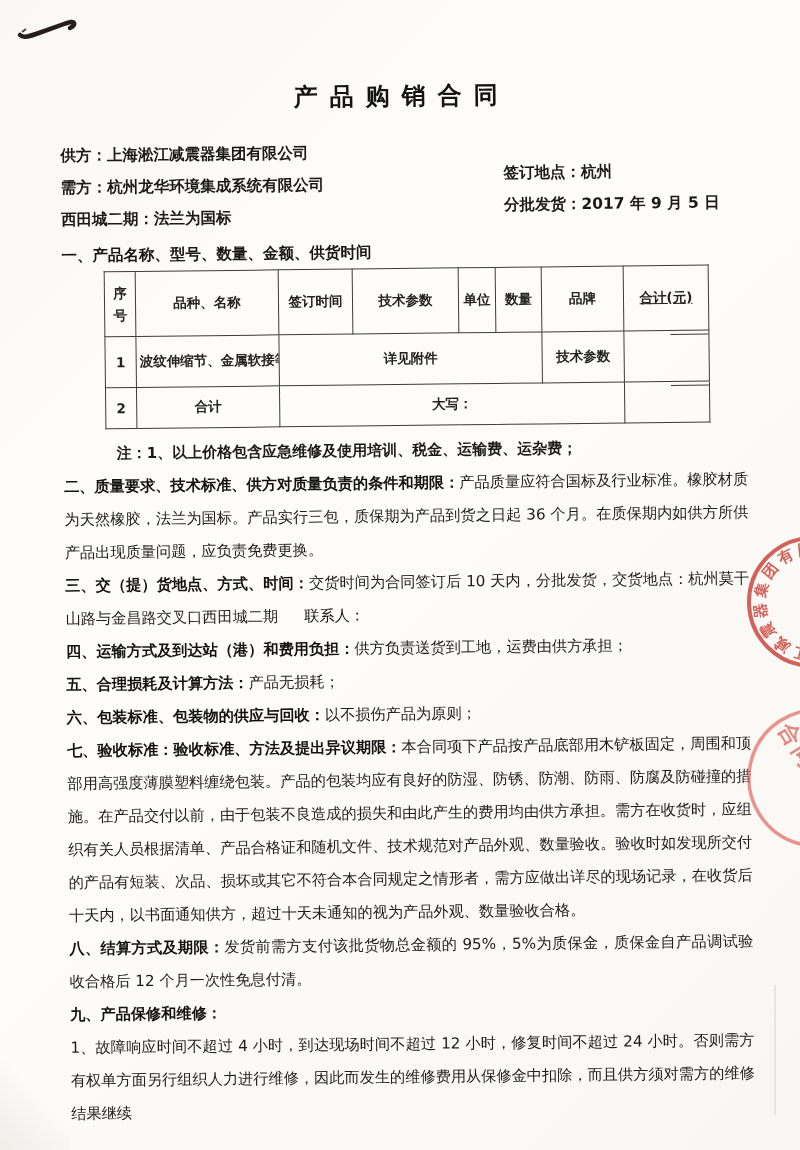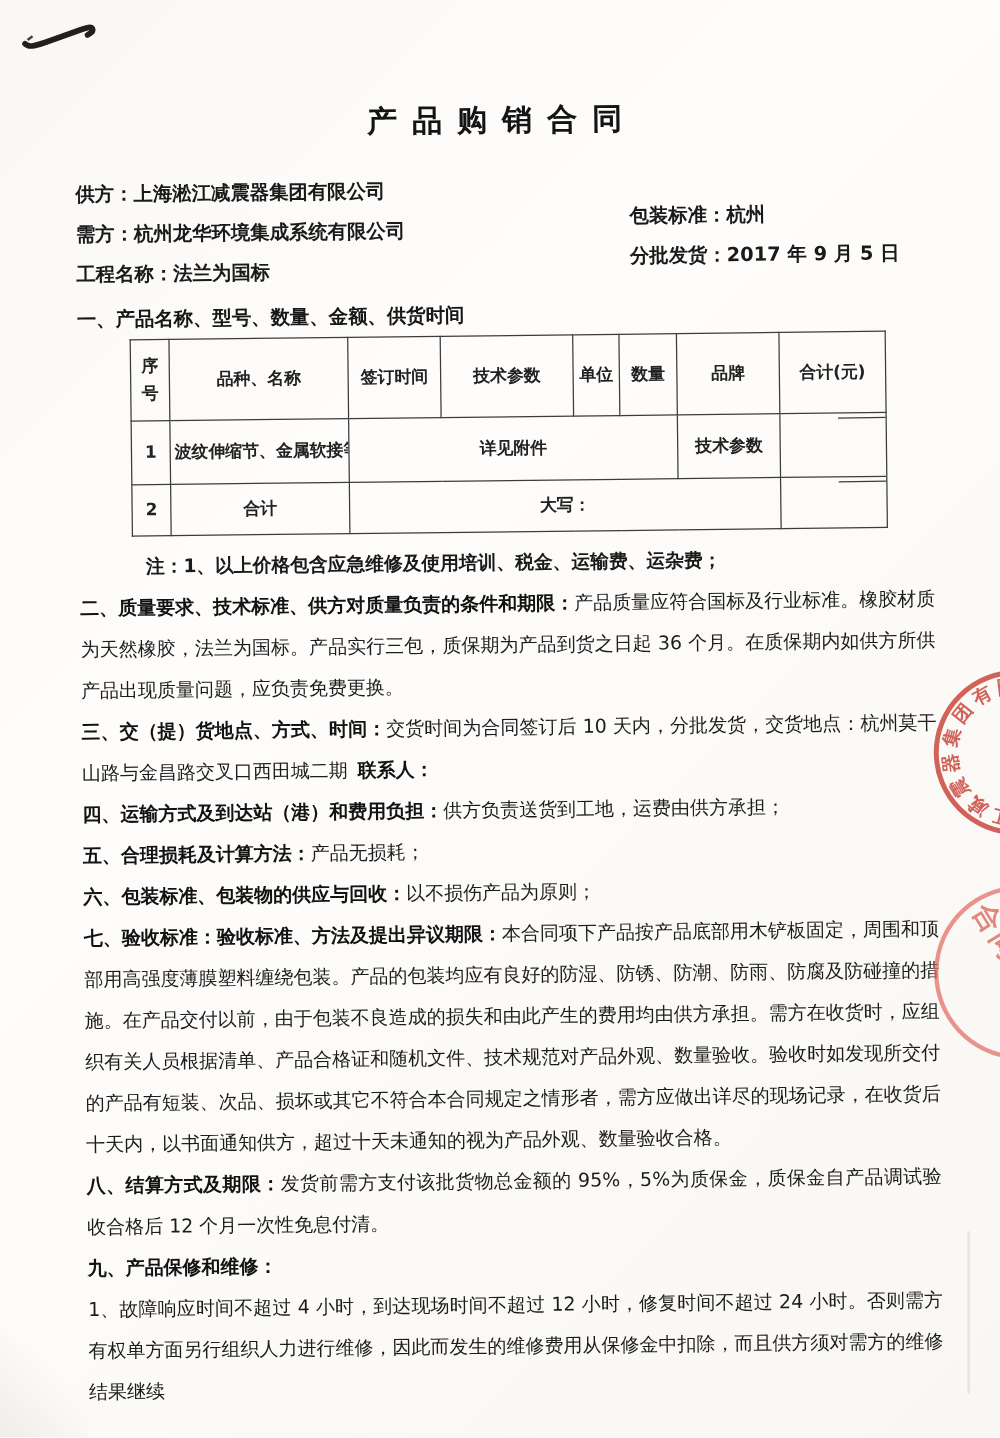--- a/index.html
+++ b/index.html
@@ -42,36 +42,36 @@
     padding:2px 3px;font-size:13.5px;color:#222;
     overflow:hidden;
   }
   table.items thead th{height:60px;font-weight:700;}
   th.seq-head{word-break:break-all;line-height:22px;padding:2px 6px;}
   tr.row1 td{height:46px;font-weight:600;}
   tr.row2 td{height:36px;font-weight:600;}
   td.name-cell{white-space:nowrap;font-size:13px;}
   td.daxie-cell{text-align:left;padding-left:8px;}
   
-  th.total-head{border-bottom:none;}
+  th.total-head{border-bottom:none;text-decoration:underline;}
   td.total-cell{position:relative;border-top:none;}
   tr.row1 td.total-cell{border-bottom:none;}
   .seg{position:absolute;height:0;border-top:1.6px solid #3c3c3c;}
   .seg-l{left:0;top:-1px;width:32%;}
   .seg-r{left:55%;top:3px;width:48%;}
   .note{
     margin:8px 0 0 53px;line-height:33px;font-size:15px;font-weight:700;
     font-family:"DejaVu Sans","Liberation Sans",sans-serif;color:#1a1a1a;
   }
   .para{
     margin:0;line-height:33px;font-size:15.2px;text-align:justify;color:#1c1c1c;
     font-family:"DejaVu Sans","Liberation Sans",sans-serif;font-weight:500;
   }
   .sec-label{font-weight:800;color:#121212;}
-  .contact-label{font-weight:700;color:#121212;padding-left:8px;}
+  .contact-label{font-weight:400;color:#121212;padding-left:26px;}
   
   .staple{position:absolute;left:12px;top:4px;}
   
   .seal{position:absolute;opacity:0.82;pointer-events:none;}
   .seal-company{left:725px;top:514px;}
   .seal-contract{left:725px;top:686px;opacity:0.7;}
   
   .edge-right{position:absolute;right:24px;top:985px;width:2px;height:130px;background:#d9d5ce;opacity:.55;}
   .corner-shade{position:absolute;left:0;bottom:0;width:70px;height:90px;
     background:linear-gradient(45deg,#e7e4de 0%,rgba(255,255,255,0) 60%);opacity:.6;}
@@ -91,25 +91,25 @@
     <h1 class="title">产品购销合同</h1>
 
     <div class="parties">
       <div class="party-line">
         <span>供方：</span><span>上海淞江减震器集团有限公司</span>
       </div>
       <div class="party-line">
         <span>需方：</span><span>杭州龙华环境集成系统有限公司</span>
       </div>
       <div class="party-line">
-        <span>工程名称：</span><span>法兰为国标</span>
+        <span>西田城二期：</span><span>法兰为国标</span>
       </div>
       <div class="sign-block">
         <div class="sign-line">
-          <span>包装标准：</span><span>杭州</span>
+          <span>签订地点：</span><span>杭州</span>
         </div>
         <div class="sign-line">
           <span>分批发货：</span><span>2017 年 9 月 5 日</span>
         </div>
       </div>
     </div>
 
     <div class="sec1-heading">一、产品名称、型号、数量、金额、供货时间</div>
 
     <table class="items">

